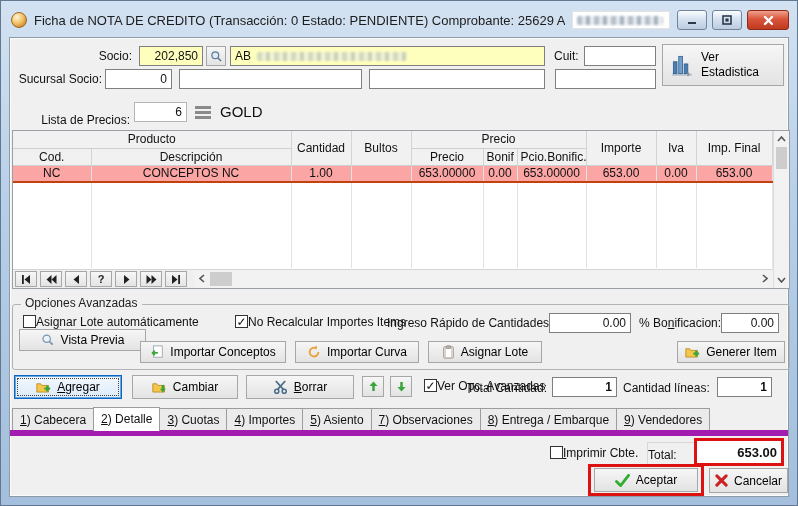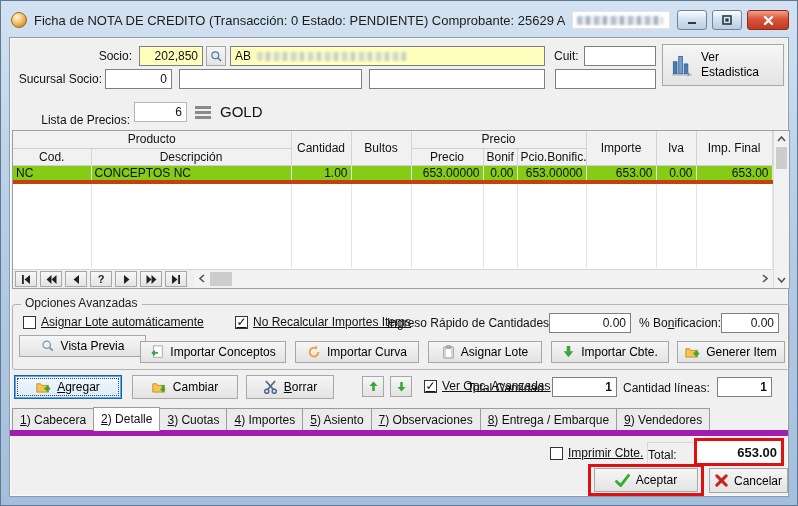--- a/index.html
+++ b/index.html
@@ -31,32 +31,32 @@
   .lbl.r { text-align:right; }
   .inp { border:1px solid #7f7f7f; background:#fff; height:20px; font-family:"Liberation Sans",sans-serif;
     font-size:12px; padding:0 4px; color:#111; }
   .inp.yellow { background:#ffffbd; }
   .inp.num { text-align:right; }
   .toolbtn { border:1px solid #a7a7a7; background:linear-gradient(#f6f6f6,#e3e3e3);
     display:flex; align-items:center; justify-content:center; gap:6px; font-size:12px; height:22px; }
   .toolbtn svg { flex:0 0 auto; }
   .smallbtn { width:22px; height:21px; }
   .focus-blue { border:1px solid #0b64c4; box-shadow:0 0 0 1px #6aa7e0 inset; outline:1px dotted #444; outline-offset:-4px; background:linear-gradient(#f2f8ff,#dcebf9); }
-  .chk { display:inline-flex; align-items:center; gap:5px; font-size:12px; white-space:nowrap;text-decoration:underline; }
+  .chk { display:inline-flex; font-size:12px; white-space:nowrap; }
   .chk .box { width:13px; height:13px; border:1px solid #333; background:#fff; display:inline-flex;
     align-items:center; justify-content:center; font-size:12px; line-height:12px; color:#111; flex:0 0 auto; }
   .group { border:1px solid #b3b3b3; border-radius:3px; }
   .group-legend { position:absolute; top:-9px; left:8px; background:#f0f0f0; padding:0 4px; font-size:12px; color:#222; }
   
   .gridpanel { border:1px solid #9aa0a6; background:#fff; }
   table.grid { border-collapse:collapse; table-layout:fixed; width:759px; font-size:12px; }
   table.grid th { font-weight:normal; background:#f1f1f1; border-right:1px solid #d4d4d4;
     border-bottom:1px solid #cfcfcf; height:17px; padding:0 3px; white-space:nowrap; overflow:hidden; }
   table.grid td { border-right:1px solid #e3e3e3; height:17px; padding:0 3px; white-space:nowrap; overflow:hidden; }
-  tr.datarow td { background:#84cc16; border-bottom:4px solid #c2410c; }
+  tr.datarow td { background:#fca5a5; border-bottom:2px solid #c2410c;text-align:center; }
   tr.filler td { height:86px; border-bottom:none; }
   .tr-num { text-align:right; }
   .vscroll { position:absolute; top:0; right:0; bottom:0; width:16px; background:#f2f2f2; border-left:1px solid #dcdcdc;
     display:flex; flex-direction:column; }
   .sb-btn { height:16px; display:flex; align-items:center; justify-content:center; color:#555; }
   .sb-thumb-v { height:22px; background:#cdcdcd; margin:0 2px; }
   .navrow { position:absolute; left:0; right:16px; bottom:0; height:19px; background:#efefef; border-top:1px solid #d5d5d5;
     display:flex; align-items:stretch; }
   .navbtn { width:22px; border:1px solid #a7a7a7; background:linear-gradient(#f7f7f7,#e4e4e4); margin:1px 1px 1px 2px;
     display:flex; align-items:center; justify-content:center; font-size:11px; font-weight:bold; color:#222; }
@@ -278,21 +278,21 @@
       </span>
       <span class="chk abs" style="top:10px; left:222px;">
         <span class="box">✓</span>
         <span>No Recalcular Importes Items</span>
       </span>
       <span class="abs lbl" style="top:8px; left:374px;">Ingreso Rápido de Cantidades:</span>
       <input class="abs inp num" style="top: 8px; left: 536px; width: 82px;" value="0.00">
       <span class="abs lbl" style="top:8px; left:626px;">% Bo<u>n</u>ificacion:</span>
       <input class="abs inp num" style="top: 8px; left: 708px; width: 58px;" value="0.00">
 
-      <button class="abs toolbtn" style="top:30px; left:6px;  width:127px;">
+      <button class="abs toolbtn" style="top:24px; left:6px;  width:127px;">
         <svg width="14" height="14" viewBox="0 0 16 16">
             <circle cx="6.5" cy="6.5" r="4.2" fill="#eaf2fa" stroke="#7a96b0" stroke-width="1.4"></circle>
             <line x1="9.8" y1="9.8" x2="13.4" y2="13.4" stroke="#7a96b0" stroke-width="2"></line>
           </svg>
         <span>Vista Previa</span>
       </button>
       <button class="abs toolbtn" style="top:36px; left:127px; width:146px;">
         <svg width="14" height="14" viewBox="0 0 16 16">
             <rect x="4" y="1" width="10" height="13" fill="#fff" stroke="#9aa4ad" stroke-width="1"></rect>
             <path d="M9 9 L3 9 M5.5 6.5 L3 9 L5.5 11.5" fill="none" stroke="#3aa63a" stroke-width="2"></path>
@@ -307,27 +307,20 @@
         <span>Importar Curva</span>
       </button>
       <button class="abs toolbtn" style="top:36px; left:415px; width:114px;">
         <svg width="13" height="14" viewBox="0 0 14 16">
             <rect x="1.5" y="2" width="11" height="13" rx="1" fill="#e8e2d8" stroke="#9a948a" stroke-width="1"></rect>
             <rect x="3.5" y="4" width="7" height="10" fill="#fff" stroke="#c9c3b9" stroke-width=".8"></rect>
             <rect x="4.5" y="0.8" width="5" height="3" rx="1" fill="#b9b3a9" stroke="#8a8478" stroke-width=".8"></rect>
           </svg>
         <span>Asignar Lote</span>
       </button>
-      <button class="abs toolbtn" style="top:36px; left:538px; width:118px;">
-        <svg width="13" height="14" viewBox="0 0 14 16">
-            <rect x="5" y="1" width="4" height="7" fill="#3aa63a"></rect>
-            <path d="M1.5 7 L7 14 L12.5 7 Z" fill="#3aa63a"></path>
-          </svg>
-        <span>Importar Cbte.</span>
-      </button>
       <button class="abs toolbtn" style="top:36px; left:664px; width:108px;">
         <svg width="15" height="13" viewBox="0 0 18 15">
             <path d="M1 3 L1 13 L15 13 L15 5 L7 5 L5.5 3 Z" fill="#f5c64a" stroke="#b88a1e" stroke-width="1"></path>
             <rect x="10" y="7.5" width="7" height="2.6" fill="#3aa63a"></rect>
             <rect x="12.2" y="5.3" width="2.6" height="7" fill="#3aa63a"></rect>
           </svg>
         <span>Generer Item</span>
       </button>
     </div>
 
@@ -340,21 +333,21 @@
       <span><u>A</u>gregar</span>
     </button>
     <button class="abs toolbtn" style="top:337px; left:122px; width:106px; height:24px;">
       <svg width="15" height="13" viewBox="0 0 18 15">
           <path d="M1 3 L1 13 L15 13 L15 5 L7 5 L5.5 3 Z" fill="#f5c64a" stroke="#b88a1e" stroke-width="1"></path>
           <rect x="11.6" y="4.5" width="2.8" height="5" fill="#3aa63a"></rect>
           <path d="M9.5 9 L13 13.5 L16.5 9 Z" fill="#3aa63a"></path>
         </svg>
       <span>Cambiar</span>
     </button>
-    <button class="abs toolbtn" style="top:337px; left:236px; width:88px; height:24px;">
+    <button class="abs toolbtn" style="top:337px; left:236px; width:108px; height:24px;">
       <svg width="15" height="14" viewBox="0 0 16 15">
           <line x1="3" y1="1" x2="11" y2="10" stroke="#4a6b8a" stroke-width="1.8"></line>
           <line x1="13" y1="1" x2="5" y2="10" stroke="#4a6b8a" stroke-width="1.8"></line>
           <circle cx="4" cy="12" r="2.2" fill="none" stroke="#4a6b8a" stroke-width="1.6"></circle>
           <circle cx="12" cy="12" r="2.2" fill="none" stroke="#4a6b8a" stroke-width="1.6"></circle>
         </svg>
       <span><u>B</u>orrar</span>
     </button>
     <button class="abs toolbtn smallbtn" style="top:338px; left:352px;">
       <svg width="9" height="11" viewBox="0 0 10 12">

